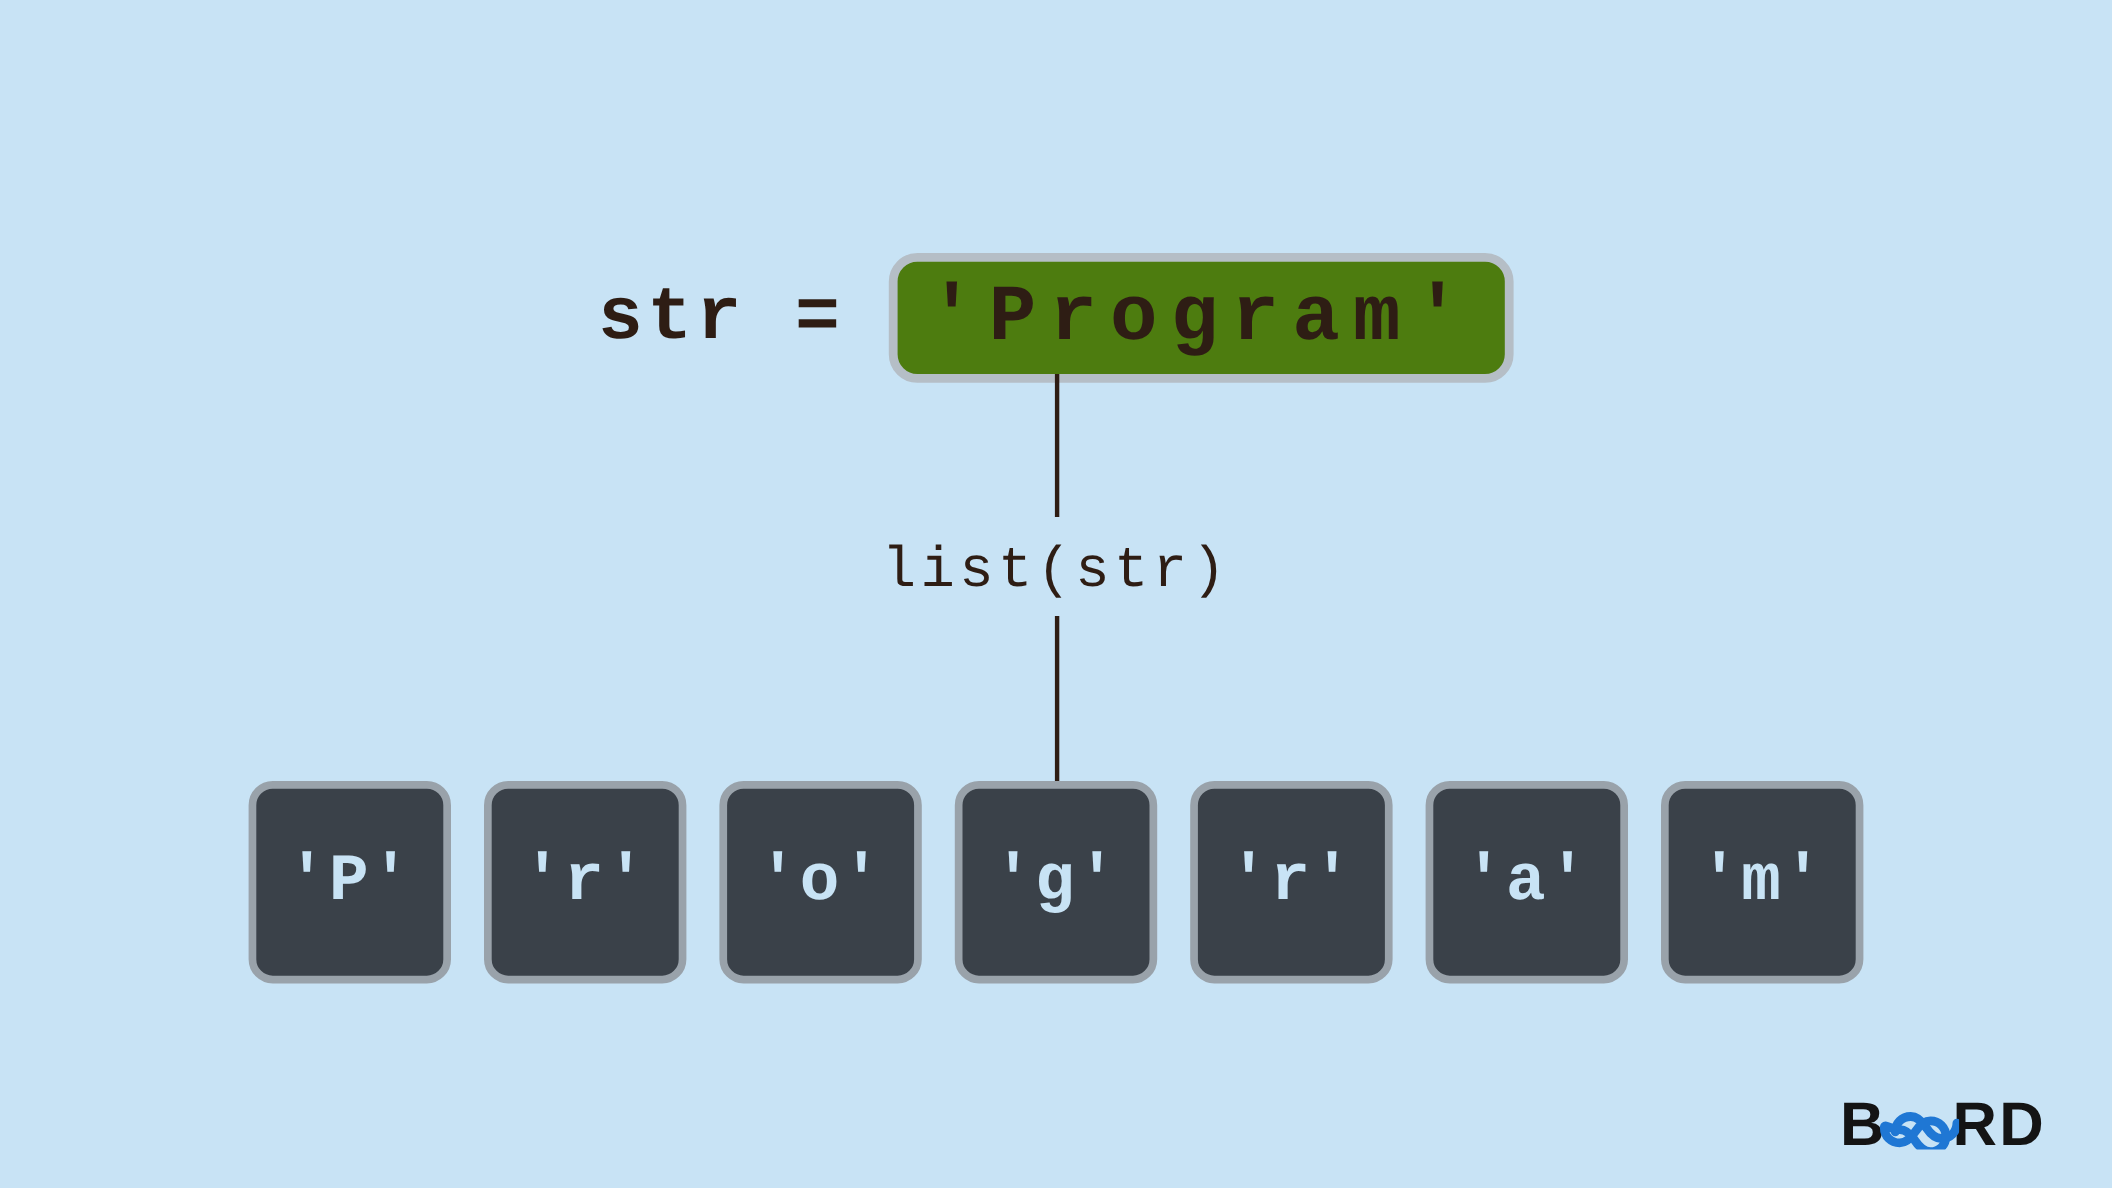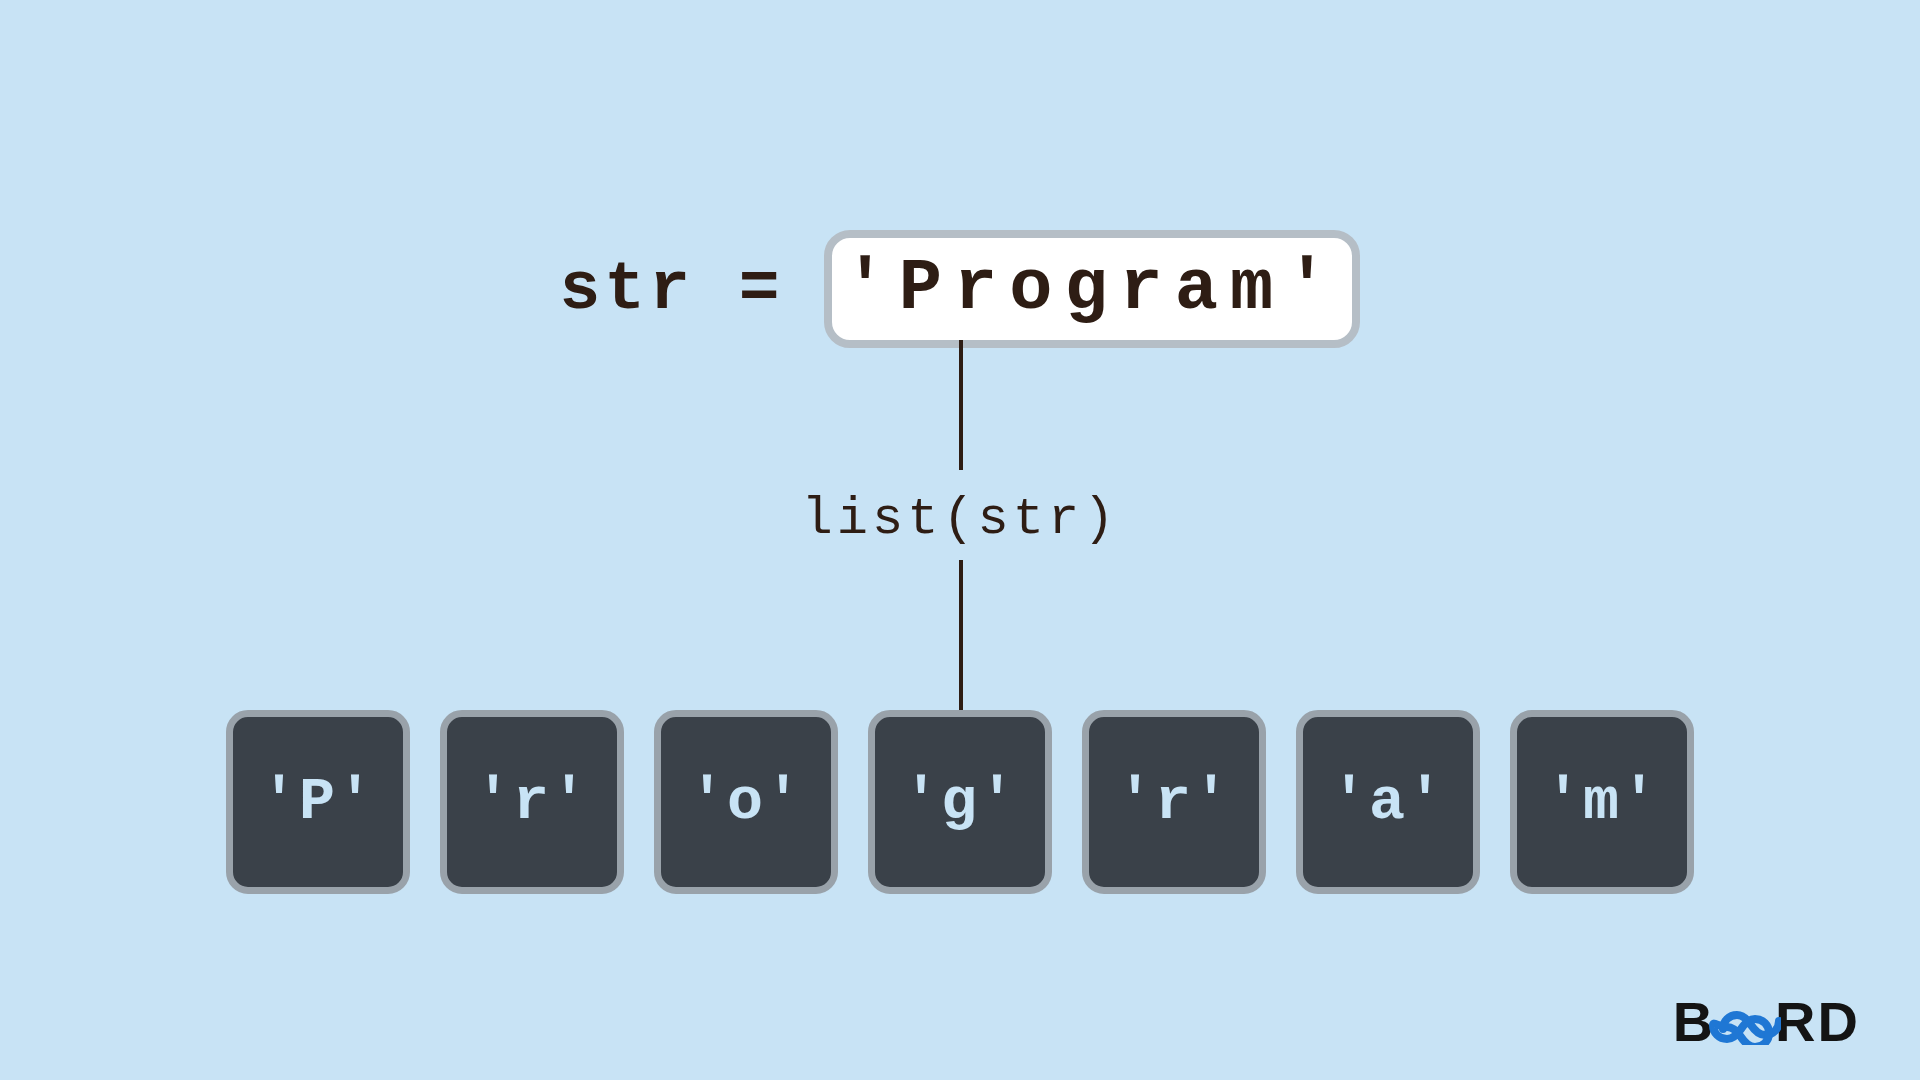--- a/index.html
+++ b/index.html
@@ -1,19 +1,19 @@
 <!DOCTYPE html>
 <html><head>
 <meta charset="utf-8">
 <style>
   html,body{margin:0;padding:0;width:1920px;height:1080px;background:#c8e3f5;font-family:"Courier New",monospace;overflow:hidden}
   .stage{position:relative;width:1920px;height:1080px}
   .topline{position:absolute;left:0;right:0;top:230px;display:flex;justify-content:center;align-items:center;gap:40px}
   .decl{font-size:68px;font-weight:900;color:#2e1d14;letter-spacing:4px}
-  .strbox{background:#ffffff;border:8px solid #b5bec6;border-radius:26px;padding:10px 12px;font-size:72px;font-weight:900;color:#2e1d14;letter-spacing:12px}
+  .strbox{background:#4d7c0f;border:8px solid #b5bec6;border-radius:26px;padding:10px 28px;font-size:72px;font-weight:900;color:#2e1d14;letter-spacing:12px}
   .conn{position:absolute;left:50%;transform:translateX(-1px);width:4px;background:#2e1d14}
   .conn.top{top:340px;height:130px}
   .conn.bot{top:560px;height:150px}
   .func{position:absolute;left:0;right:0;top:490px;text-align:center;font-size:52px;font-weight:400;color:#2e1d14;letter-spacing:4px}
   .row{position:absolute;left:0;right:0;top:710px;display:flex;justify-content:center;gap:30px}
   .cell{width:170px;height:170px;background:#3a4149;border:7px solid #99a2aa;border-radius:22px;display:flex;align-items:center;justify-content:center;font-size:60px;font-weight:900;color:#c8e3f5;letter-spacing:2px}
   .brand{position:absolute;right:60px;bottom:26px;font-family:Arial,Helvetica,sans-serif;font-weight:900;font-size:56px;color:#141414;letter-spacing:2px;display:flex;align-items:center}
   .brand .inf{color:#1f77d4;font-size:56px;margin:0 -6px;transform:translateY(4px)}
 </style>
 </head>

